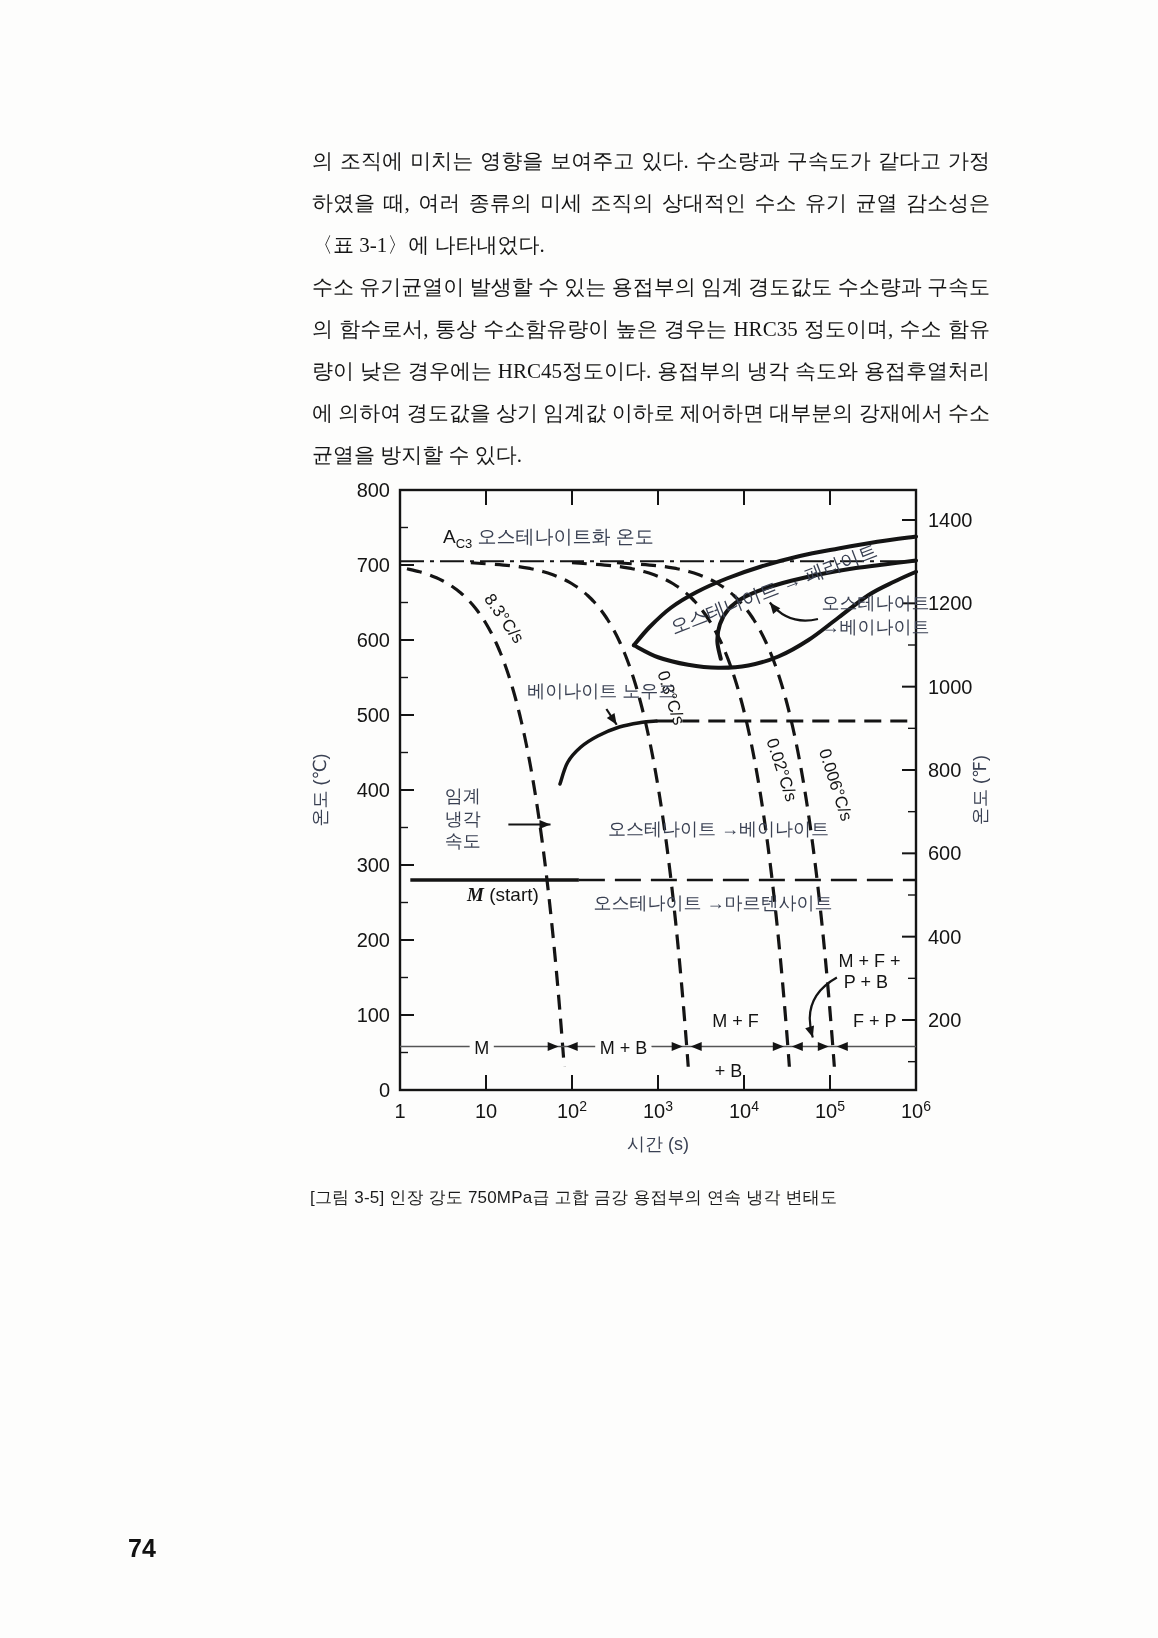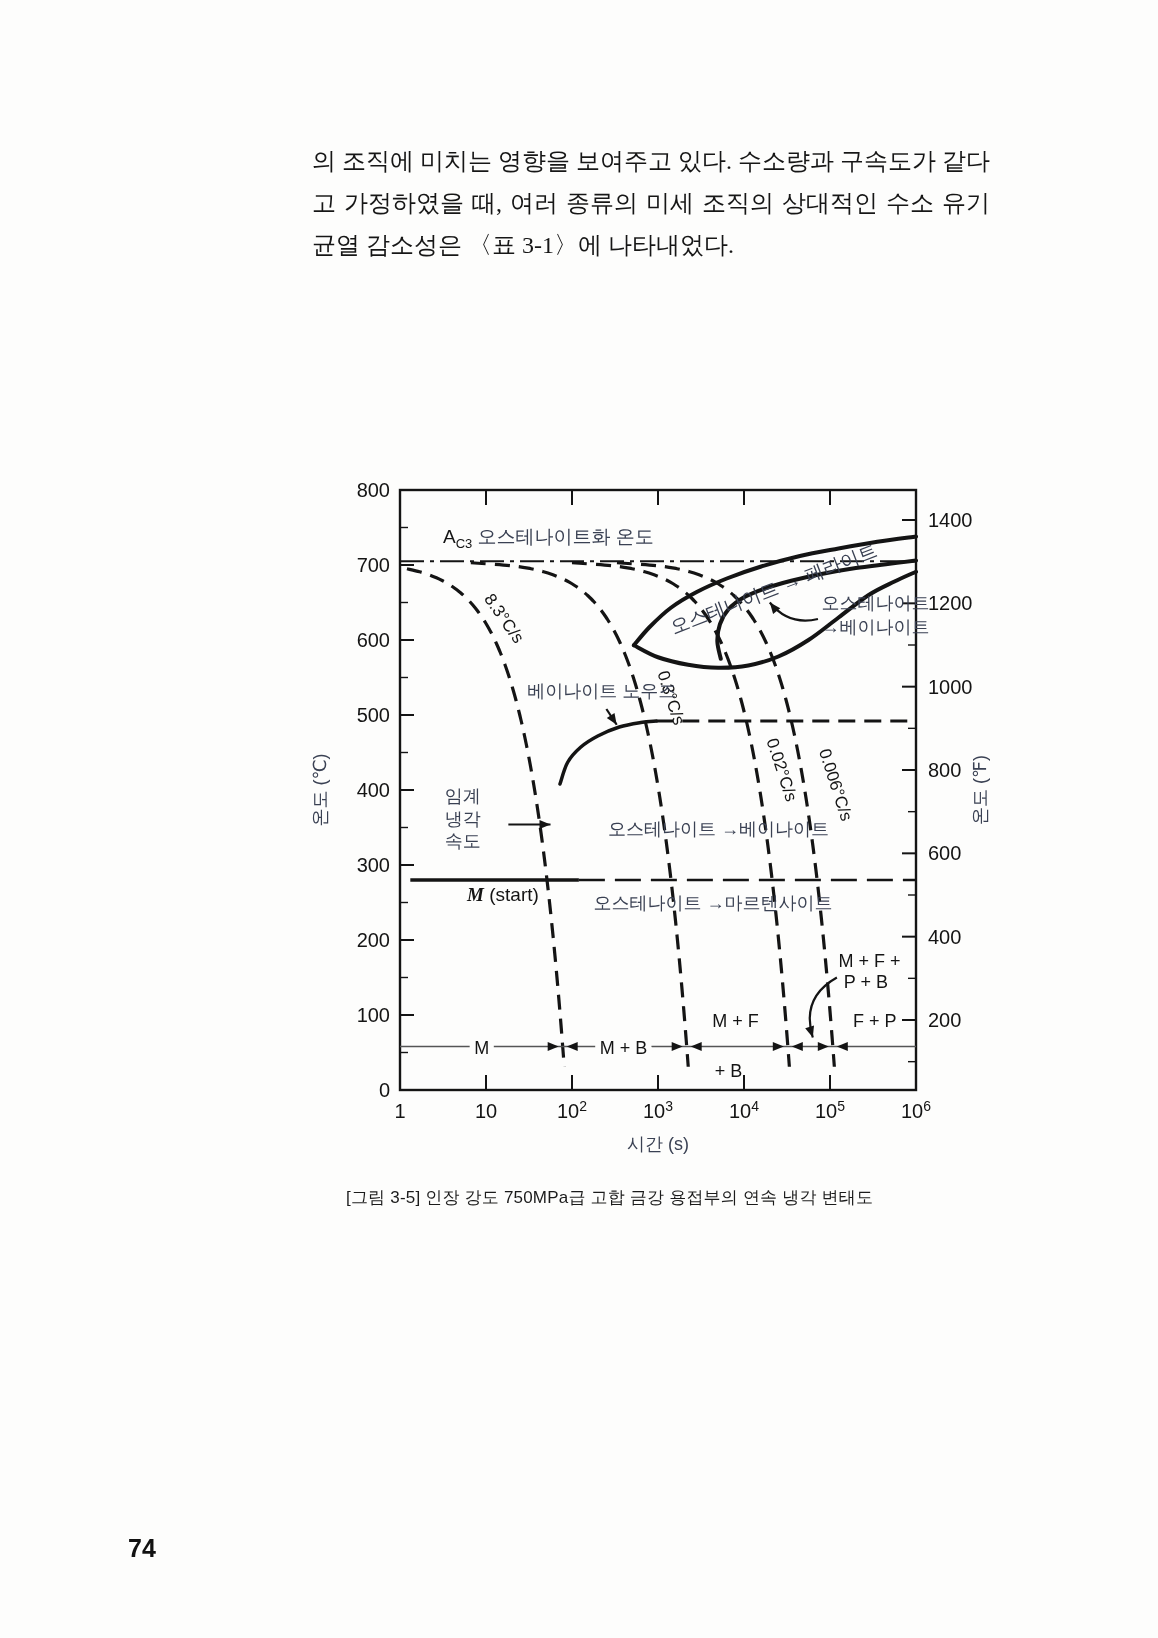--- a/index.html
+++ b/index.html
@@ -7,44 +7,45 @@
     position:relative;
     width:1158px;height:1638px;
     background:#fdfdfc;
     margin:0 auto;
     font-family:"Liberation Serif","DejaVu Serif",serif;
     color:#161616;
     overflow:hidden;
   }
   .bodytext{
     position:absolute;left:312px;top:140px;width:678px;
-    font-size:24px;line-height:42px;
+    font-size:21px;line-height:42px;
     text-align:justify;
   }
   .bodytext p{margin:0;}
   .chartwrap{position:absolute;left:296px;top:470px;width:704px;height:700px;}
   svg text{font-family:"Liberation Sans","DejaVu Sans",sans-serif;}
   .caption{
     position:absolute;left:310px;top:1186px;width:700px;
     font-family:"Liberation Sans","DejaVu Sans",sans-serif;
-    font-size:17px;font-weight:500;color:#1b1b1b;letter-spacing:0.2px;margin-left:36px;
+    font-size:17px;font-weight:500;color:#1b1b1b;letter-spacing:0.2px;
   }
   .pagenum{
     position:absolute;left:128px;top:1534px;
     font-family:"Liberation Sans","DejaVu Sans",sans-serif;
     font-size:25px;font-weight:600;color:#111;
   }
 </style>
 </head>
 <body>
 
 <div class="page">
 
   <div class="bodytext">
     <p>의 조직에 미치는 영향을 보여주고 있다. 수소량과 구속도가 같다고 가정하였을 때, 여러 종류의 미세 조직의 상대적인 수소 유기 균열 감소성은 〈표 3-1〉에 나타내었다.</p>
+    <p>수소 유기균열이 발생할 수 있는 용접부의 임계 경도값도 수소량과 구속도의 함수로서, 통상 수소함유량이 높은 경우는 HRC35 정도이며, 수소 함유량이 낮은 경우에는 HRC45정도이다. 용접부의 냉각 속도와 용접후열처리에 의하여 경도값을 상기 임계값 이하로 제어하면 대부분의 강재에서 수소 균열을 방지할 수 있다.</p>
   </div>
 
   <div class="chartwrap">
     <svg id="cct" width="704" height="700" viewBox="0 0 704 700" xmlns="http://www.w3.org/2000/svg">
         <g>
           <rect x="104" y="20" width="516" height="600" fill="none" stroke="#141414" stroke-width="2.4"></rect>
         </g>
         <g>
           <line x1="104" y1="620" x2="118" y2="620" stroke="#141414" stroke-width="2"></line>
           <text x="94" y="627" text-anchor="end" font-size="20" fill="#141414">0</text>

